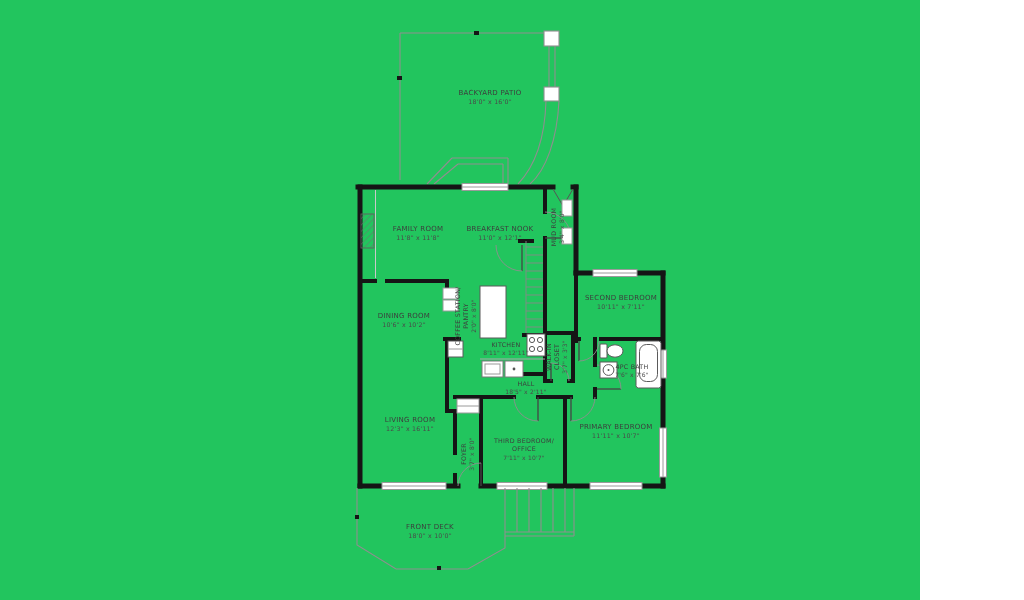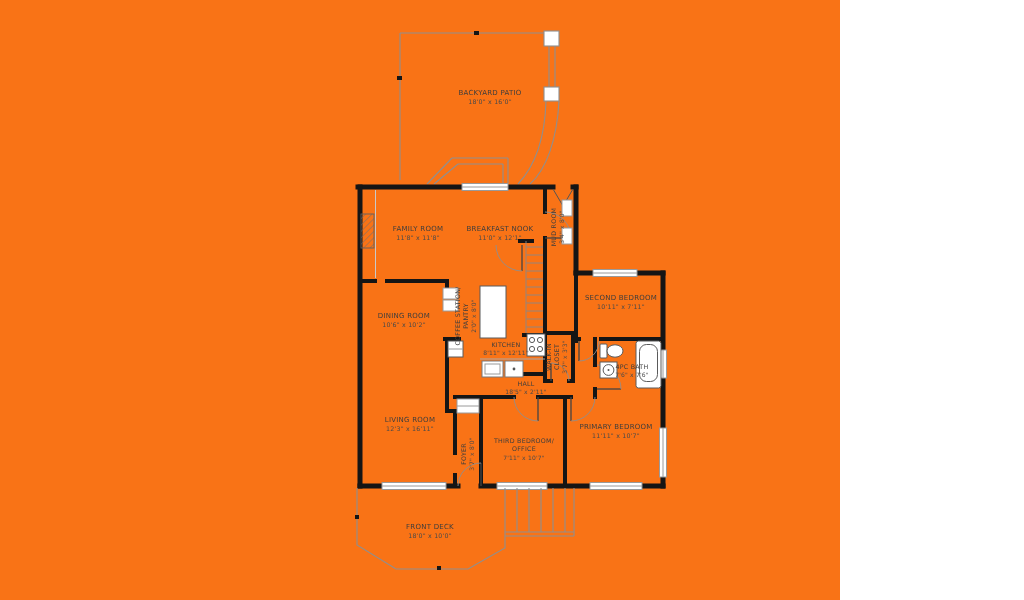--- a/index.html
+++ b/index.html
@@ -1,16 +1,16 @@
 <!DOCTYPE html>
 <html><head>
 <meta charset="utf-8">
 <style>
   html,body{margin:0;padding:0;background:#ffffff;}
-  .stage{position:relative;width:840px;height:600px;background:#f97316;overflow:hidden;
+  .stage{position:relative;width:920px;height:600px;background:#22c55e;overflow:hidden;
          font-family:"DejaVu Sans",sans-serif;}
   svg{display:block;}
   .room-name{font-family:"DejaVu Sans",sans-serif;font-size:7px;letter-spacing:.25px;
              fill:#3d3d3d;text-anchor:middle;}
   .room-dims{font-family:"DejaVu Sans",sans-serif;font-size:6.3px;letter-spacing:.2px;
              fill:#4a4a4a;text-anchor:middle;}
   .small .room-name{font-size:6.3px;}
   .small .room-dims{font-size:6px;}
 </style>
 </head>

